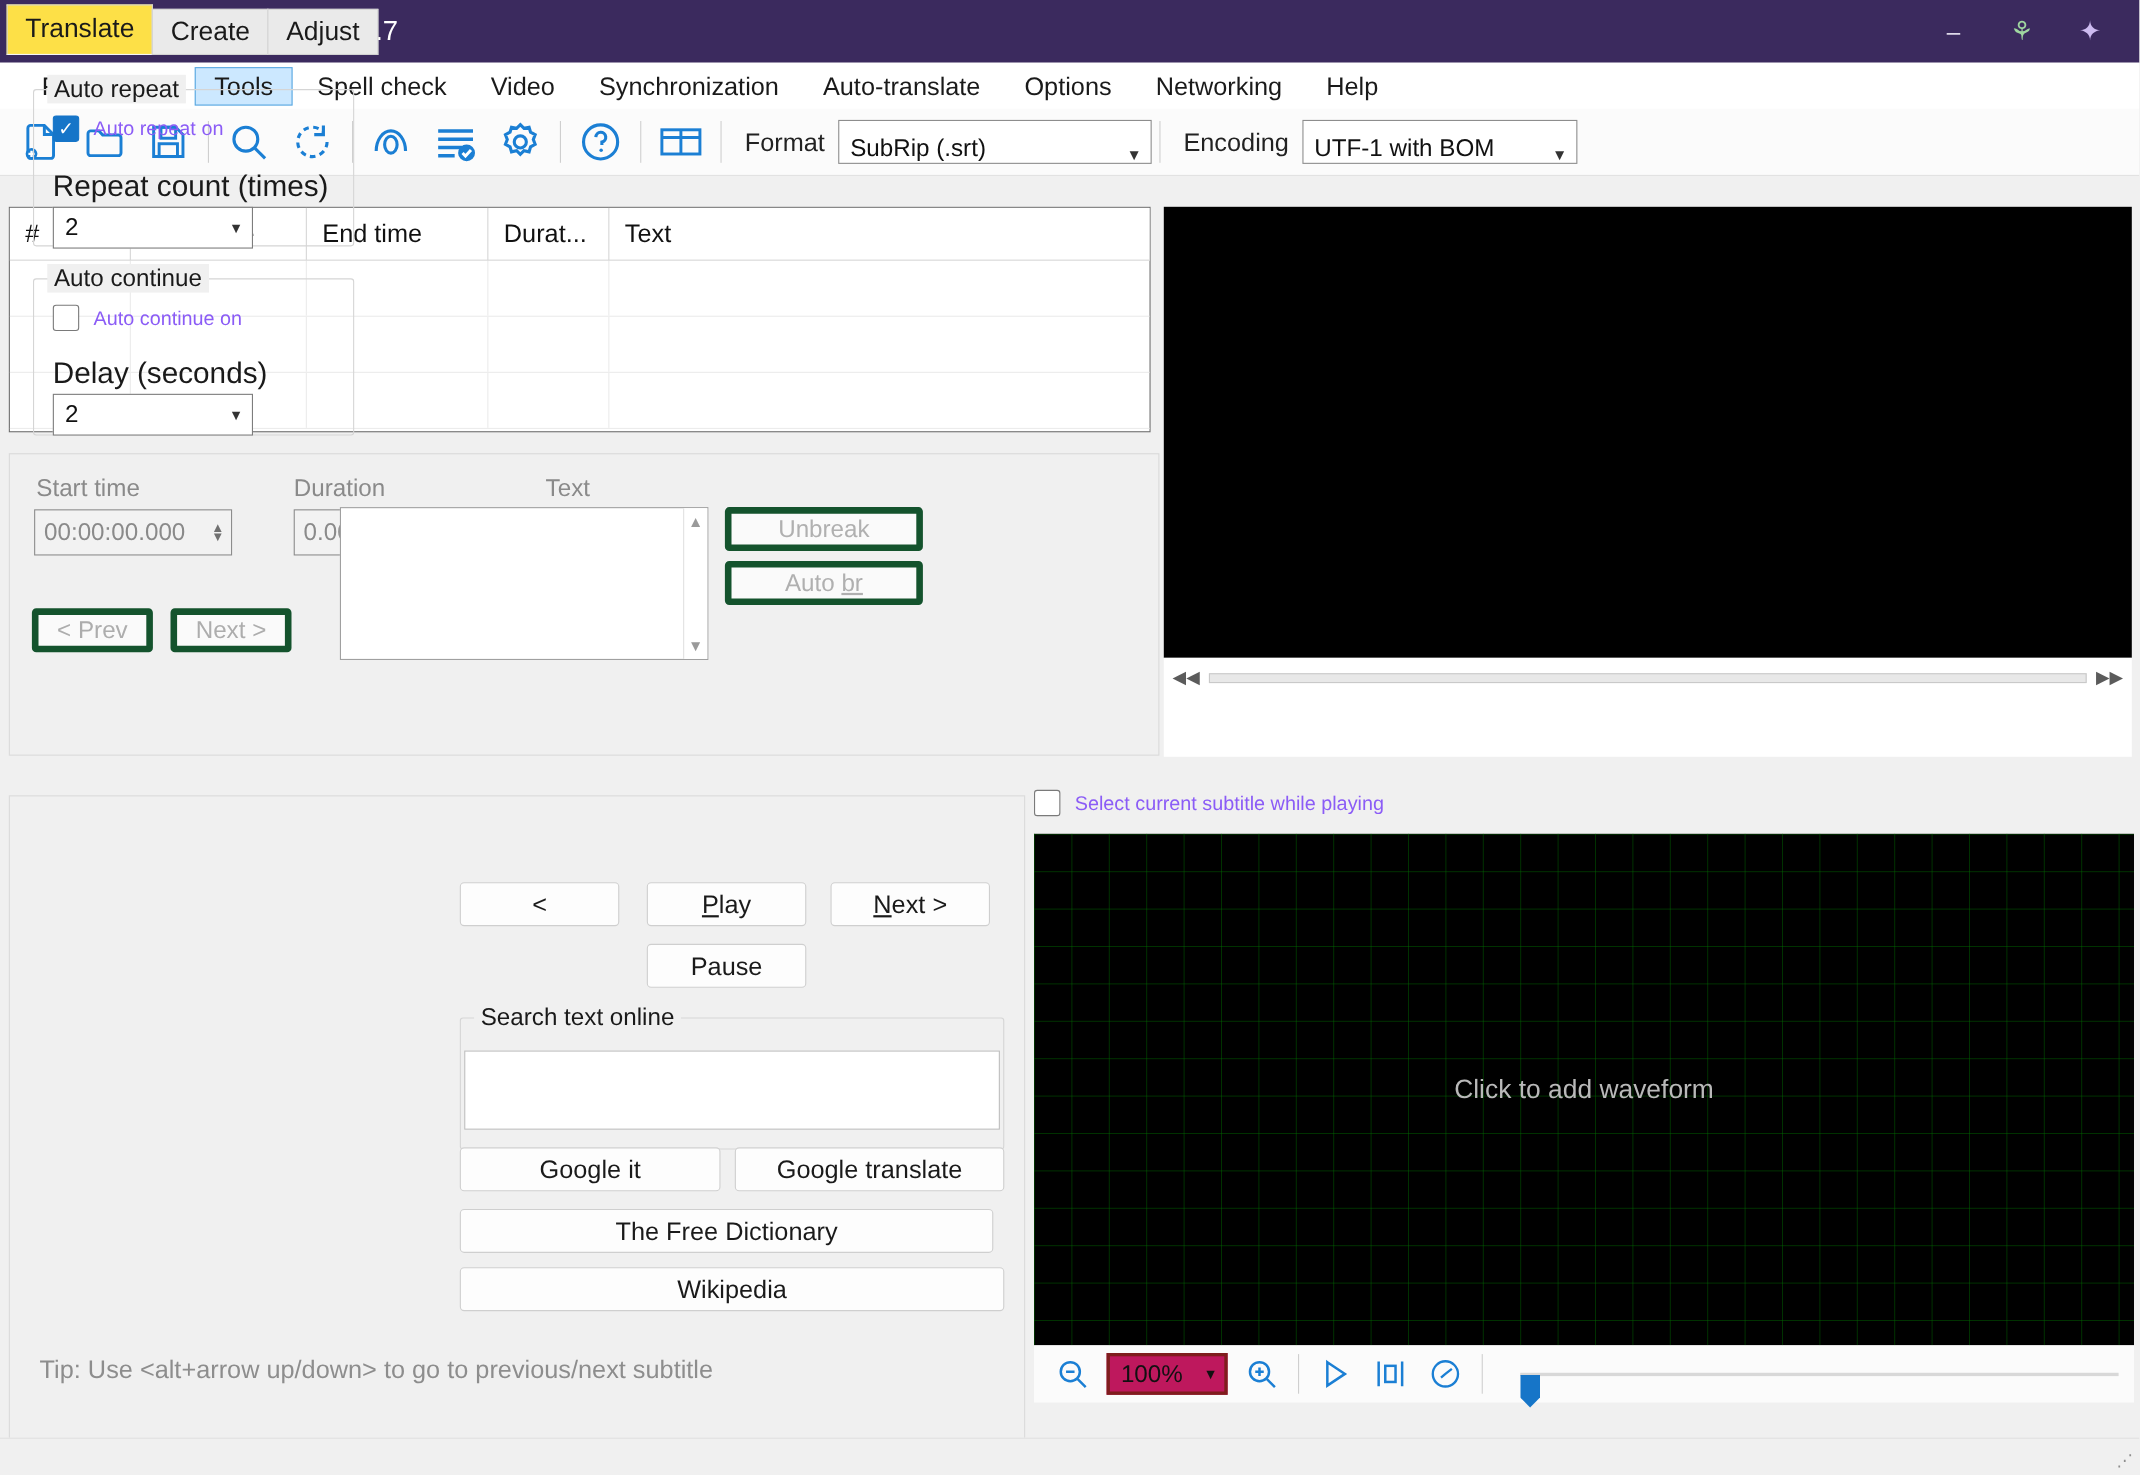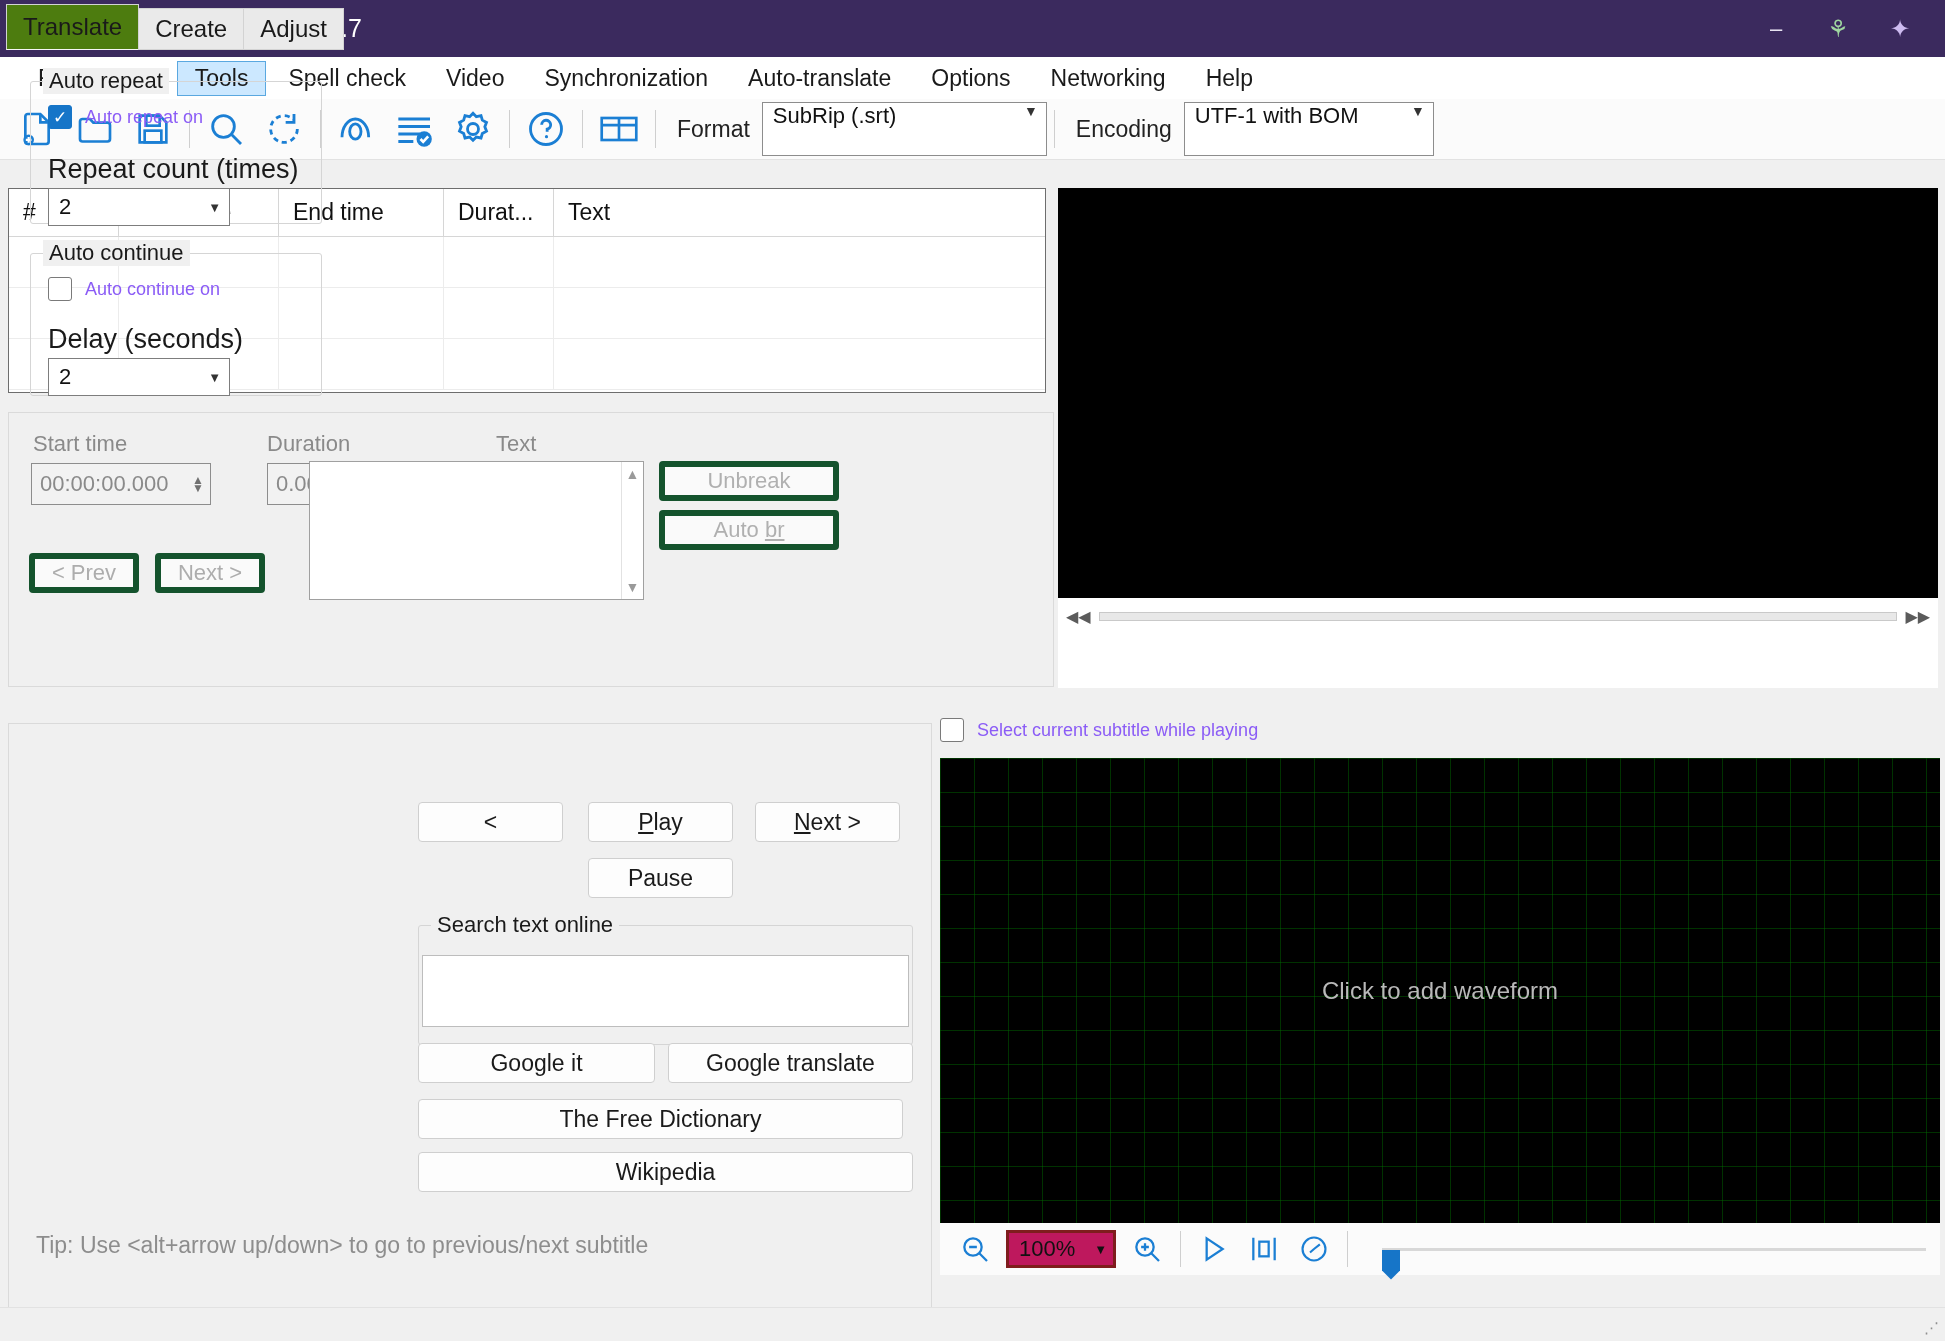--- a/index.html
+++ b/index.html
@@ -51,22 +51,22 @@
   #toolbar {
     position: absolute; left: 0; top: 99px; width: 1945px; height: 61px;
     background: #fbfbfb; border-bottom: 1px solid #e2e2e2;
     display: flex; align-items: center; padding-left: 8px;
   }
   .tool { width: 58px; height: 52px; display:flex; align-items:center; justify-content:center; }
   .tool svg { display:block; }
   .tsep { width: 1px; height: 38px; background: #cfcfcf; margin: 0 7px; }
   .tb-label { font-size: 23px; color: #222; margin: 0 12px 0 14px; }
   .combo {
-    height: 54px; border: 1px solid #8d8d8d; background: #fff;
-    display: flex; align-items: flex-start; padding: 0 8px 0 10px;
+    height: 40px; border: 1px solid #8d8d8d; background: #fff;
+    display: flex; align-items: flex-end; padding: 0 8px 0 10px;
     font-size: 22px; color: #111; position: relative;
   }
   .combo .cval { flex: 1; white-space: nowrap; overflow: hidden; }
   .combo .carrow { font-size: 14px; color: #333; margin-left: 10px; }
   #format-combo { width: 285px; }
   #encoding-combo { width: 250px; }
 
   
   #listview {
     position: absolute; left: 8px; top: 188px; width: 1038px; height: 205px;
@@ -155,21 +155,21 @@
   #tabpanel {
     position: absolute; left: 8px; top: 723px; width: 924px; height: 595px;
     background: #f0f0f0; border: 1px solid #dadada;
   }
   #tabstrip { position: absolute; left: 6px; top: 4px; display: flex; align-items: flex-end; }
   .tab {
     height: 42px; padding: 0 16px; display: flex; align-items: center;
     font-size: 24px; color: #1a1a1a; border: 1px solid #d3d3d3;
     background: #eaeaea; margin-right: -1px;
   }
-  .tab.active { background: #4d7c0f; border-bottom-color: #f6f6f6; height: 46px; }
+  .tab.active { background: #fde047; border-bottom-color: #f6f6f6; height: 46px; }
   .groupbox {
     position: absolute; border: 1px solid #d5d5d5; border-radius: 3px;
   }
   .grouptitle {
     position: absolute; top: -14px; left: 12px; background: #f0f0f0;
     padding: 0 6px; font-size: 22px; color: #1a1a1a; white-space: nowrap;
   }
   #gb-autorepeat { left: 30px; top: 81px; width: 292px; height: 143px; }
   #gb-autocontinue { left: 30px; top: 253px; width: 292px; height: 143px; }
   .cbrow { position: absolute; display: flex; align-items: center; }

